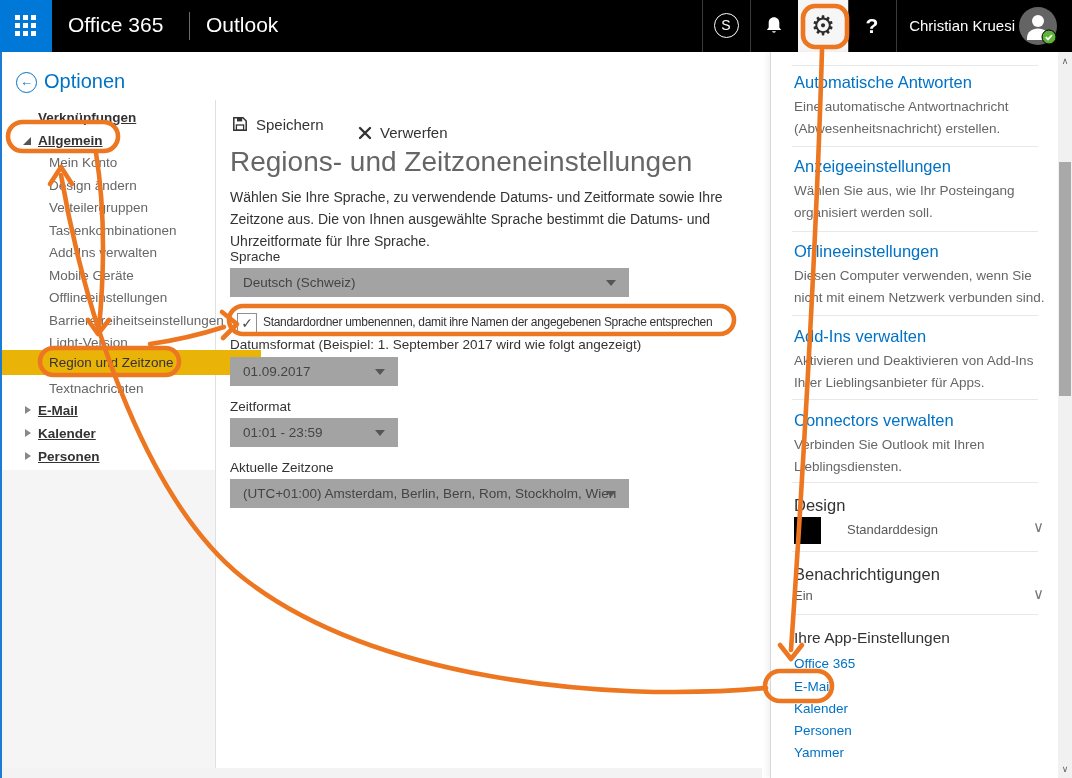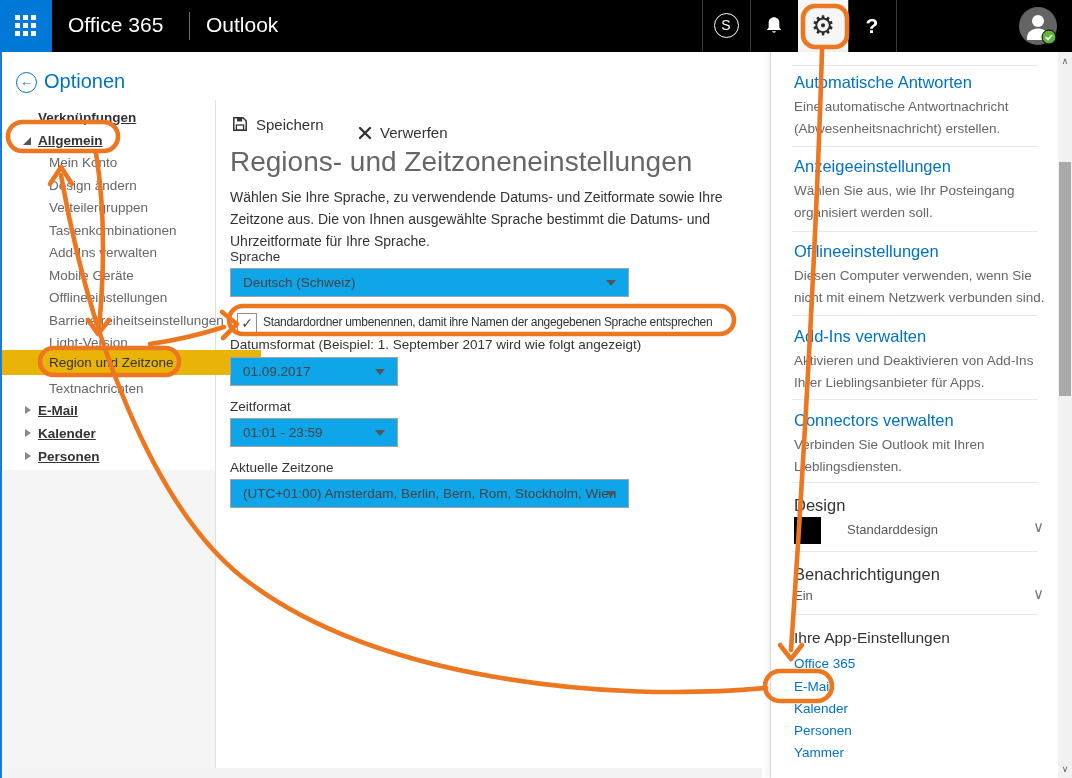--- a/index.html
+++ b/index.html
@@ -41,21 +41,21 @@
   .tri-exp{position:absolute;left:21px;top:8px;width:0;height:0;
            border-left:8px solid transparent;border-bottom:8px solid #555;}
   .tri-col{position:absolute;left:23px;top:7px;width:0;height:0;
            border-top:4.5px solid transparent;border-bottom:4.5px solid transparent;border-left:6px solid #888;}
   
   .cmd-btn{position:absolute;top:114px;height:22px;line-height:22px;font-size:15px;color:#333;cursor:pointer;}
   .cmd-ico{display:inline-block;vertical-align:-2px;margin-right:8px;}
   .page-title{position:absolute;left:230px;top:146px;font-size:28px;color:#666;font-weight:400;white-space:nowrap;}
   .page-desc{position:absolute;left:230px;top:186px;width:545px;font-size:14px;line-height:22px;color:#333;}
   .fld-label{position:absolute;left:230px;font-size:13.5px;color:#333;white-space:nowrap;}
-  .dd{position:absolute;left:230px;height:29px;background:#0ea5e9;border:1px solid #a3a3a3;
+  .dd{position:absolute;left:230px;height:29px;background:#a3a3a3;border:1px solid #a3a3a3;
       box-sizing:border-box;cursor:pointer;}
   .dd-val{position:absolute;left:12px;top:0;line-height:27px;font-size:13.5px;color:#444;white-space:nowrap;}
   .dd-caret{position:absolute;right:12px;top:11px;width:0;height:0;
             border-left:5px solid transparent;border-right:5px solid transparent;border-top:6px solid #555;}
   .cb-box{position:absolute;left:237px;top:313px;width:18px;height:18px;border:1px solid #8f8f8f;
           background:#fff;cursor:pointer;text-align:center;}
   .cb-check{font-size:14px;font-weight:bold;color:#4a4a4a;line-height:18px;}
   .cb-label{position:absolute;left:263px;top:315px;font-size:12px;letter-spacing:-0.3px;color:#333;white-space:nowrap;}
   
   .flyout{position:absolute;left:770px;top:52px;width:296px;height:726px;background:#fff;
@@ -113,20 +113,21 @@
   <div class="tb-sep" style="left:798px;"></div>
   <div class="tb-btn gear-btn" style="left:798px;width:50px;">
     <span class="gear-glyph">⚙</span>
   </div>
   <div class="tb-sep" style="left:848px;"></div>
   <div class="tb-btn" style="left:848px;width:48px;">
     <span class="help-glyph">?</span>
   </div>
   <div class="tb-sep" style="left:896px;"></div>
 
+  <div class="user-name">Christian Kruesi</div>
   <div class="avatar">
     <svg width="38" height="38" viewBox="0 0 38 38">
       <circle cx="19" cy="19" r="19" fill="#646464"></circle>
       <circle cx="19" cy="14" r="6" fill="#fff"></circle>
       <path d="M8 31 c0-6 5-9.5 11-9.5 s11 3.5 11 9.5 v2 H8 z" fill="#fff"></path>
       <circle cx="30" cy="30" r="7" fill="#5fb53a" stroke="#000" stroke-width="1"></circle>
       <path d="M26.8 30.2 l2.2 2.2 l4-4.4" stroke="#fff" stroke-width="1.8" fill="none"></path>
     </svg>
   </div>
 </div>

